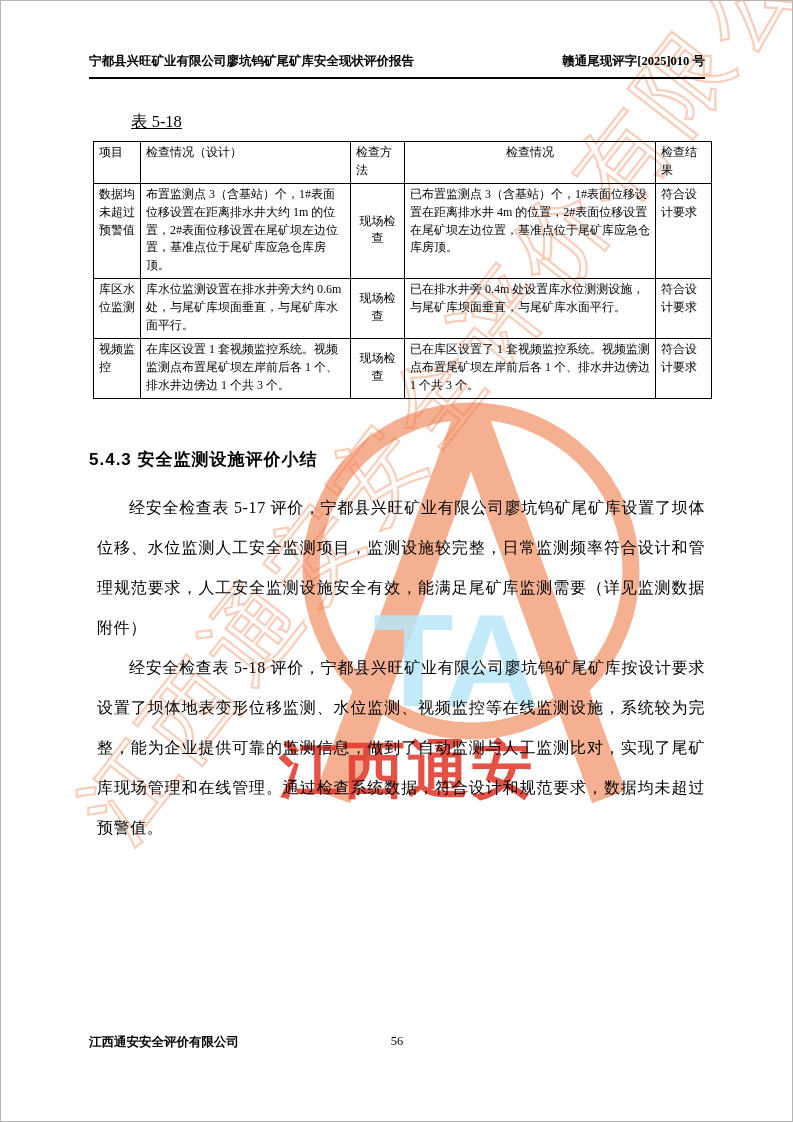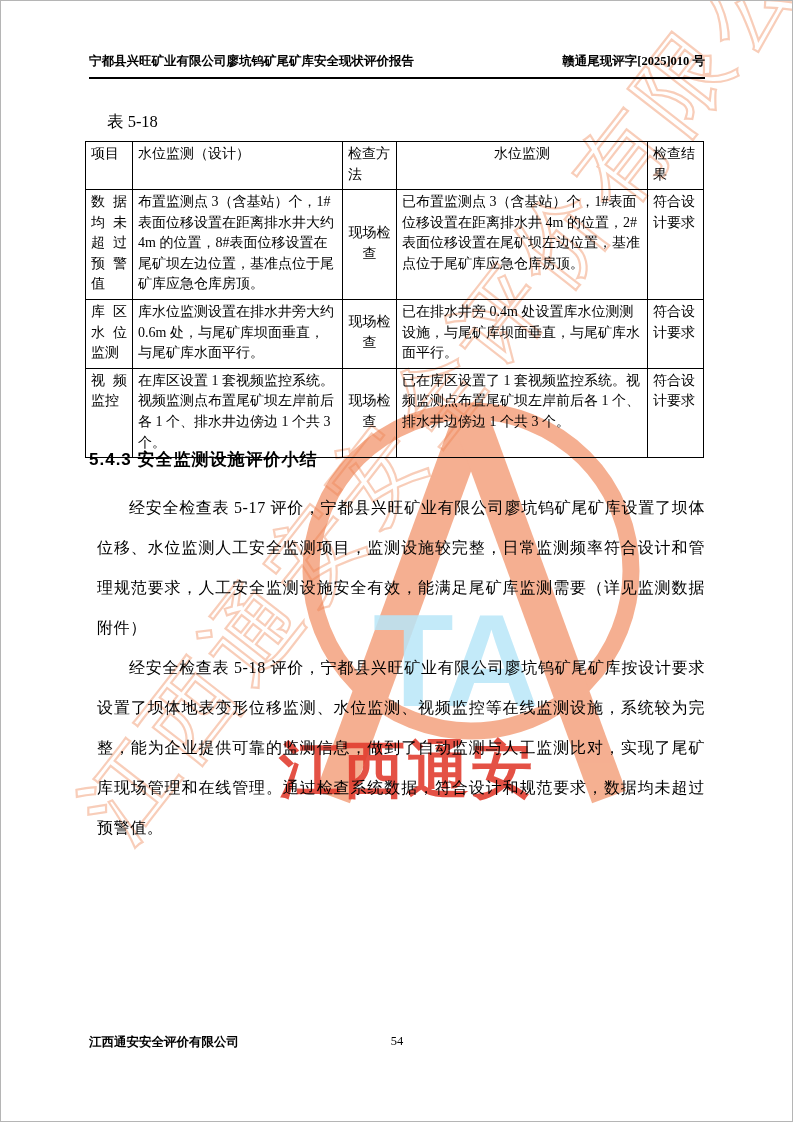--- a/index.html
+++ b/index.html
@@ -29,30 +29,30 @@
     padding-bottom: 7px;
     border-bottom: 2px solid #000;
   }
 
   .caption {
     position: absolute;
     left: 88px; right: 87px; top: 110px;
     display: flex; align-items: baseline;
     font-size: 16.5px;
   }
-  .caption .cap-label { margin-left: 18px; }
+  .caption .cap-label { margin-left: 42px; text-decoration: underline; }
   .caption .cap-title { margin-left: 70px; letter-spacing: 0.5px; }
 
   table.check-table {
     position: absolute;
-    left: 84px; top: 140px;
+    left: 92px; top: 140px;
     width: 618px;
     border-collapse: collapse;
     table-layout: fixed;
-    font-size: 14px;
+    font-size: 12px;
     line-height: 1.47;
   }
   .check-table th, .check-table td {
     border: 1.6px solid #000;
     padding: 2px 5px 4px 5px;
     vertical-align: top;
     font-weight: normal;
     text-align: left;
   }
   .check-table col.c-item    { width: 47px; }
@@ -123,28 +123,28 @@
       <colgroup>
         <col class="c-item">
           <col class="c-content">
           <col class="c-method">
         <col class="c-situ">
           <col class="c-result">
       </colgroup>
       <tbody>
           <tr>
         <th>项目</th>
-        <th>水位监测（设计）</th>
+        <th>检查情况（设计）</th>
         <th>检查方法</th>
-        <th class="h-situ">水位监测</th>
+        <th class="h-situ">检查情况</th>
         <th>检查结果</th>
       </tr>
       <tr>
         <td class="td-item">数据均未超过预警值</td>
-        <td>布置监测点 3（含基站）个，1#表面位移设置在距离排水井大约 4m 的位置，8#表面位移设置在尾矿坝左边位置，基准点位于尾矿库应急仓库房顶。</td>
+        <td>布置监测点 3（含基站）个，1#表面位移设置在距离排水井大约 1m 的位置，2#表面位移设置在尾矿坝左边位置，基准点位于尾矿库应急仓库房顶。</td>
         <td class="td-method">现场检查</td>
         <td>已布置监测点 3（含基站）个，1#表面位移设置在距离排水井 4m 的位置，2#表面位移设置在尾矿坝左边位置，基准点位于尾矿库应急仓库房顶。</td>
         <td>符合设计要求</td>
       </tr>
       <tr>
         <td class="td-item">库区水位监测</td>
         <td>库水位监测设置在排水井旁大约 0.6m 处，与尾矿库坝面垂直，与尾矿库水面平行。</td>
         <td class="td-method">现场检查</td>
         <td>已在排水井旁 0.4m 处设置库水位测测设施，与尾矿库坝面垂直，与尾矿库水面平行。</td>
         <td>符合设计要求</td>
@@ -161,17 +161,17 @@
 
     <div class="section-heading">5.4.3 安全监测设施评价小结</div>
 
     <div class="body-text">
       <p>经安全检查表 5-17 评价，宁都县兴旺矿业有限公司廖坑钨矿尾矿库设置了坝体位移、水位监测人工安全监测项目，监测设施较完整，日常监测频率符合设计和管理规范要求，人工安全监测设施安全有效，能满足尾矿库监测需要（详见监测数据附件）</p>
       <p>经安全检查表 5-18 评价，宁都县兴旺矿业有限公司廖坑钨矿尾矿库按设计要求设置了坝体地表变形位移监测、水位监测、视频监控等在线监测设施，系统较为完整，能为企业提供可靠的监测信息，做到了自动监测与人工监测比对，实现了尾矿库现场管理和在线管理。通过检查系统数据，符合设计和规范要求，数据均未超过预警值。</p>
     </div>
 
     <div class="page-footer">
       <span class="footer-company">江西通安安全评价有限公司</span>
-      <span class="footer-page">54</span>
+      <span class="footer-page">56</span>
     </div>
 
   </div>
 </div>
 
 </body></html>

